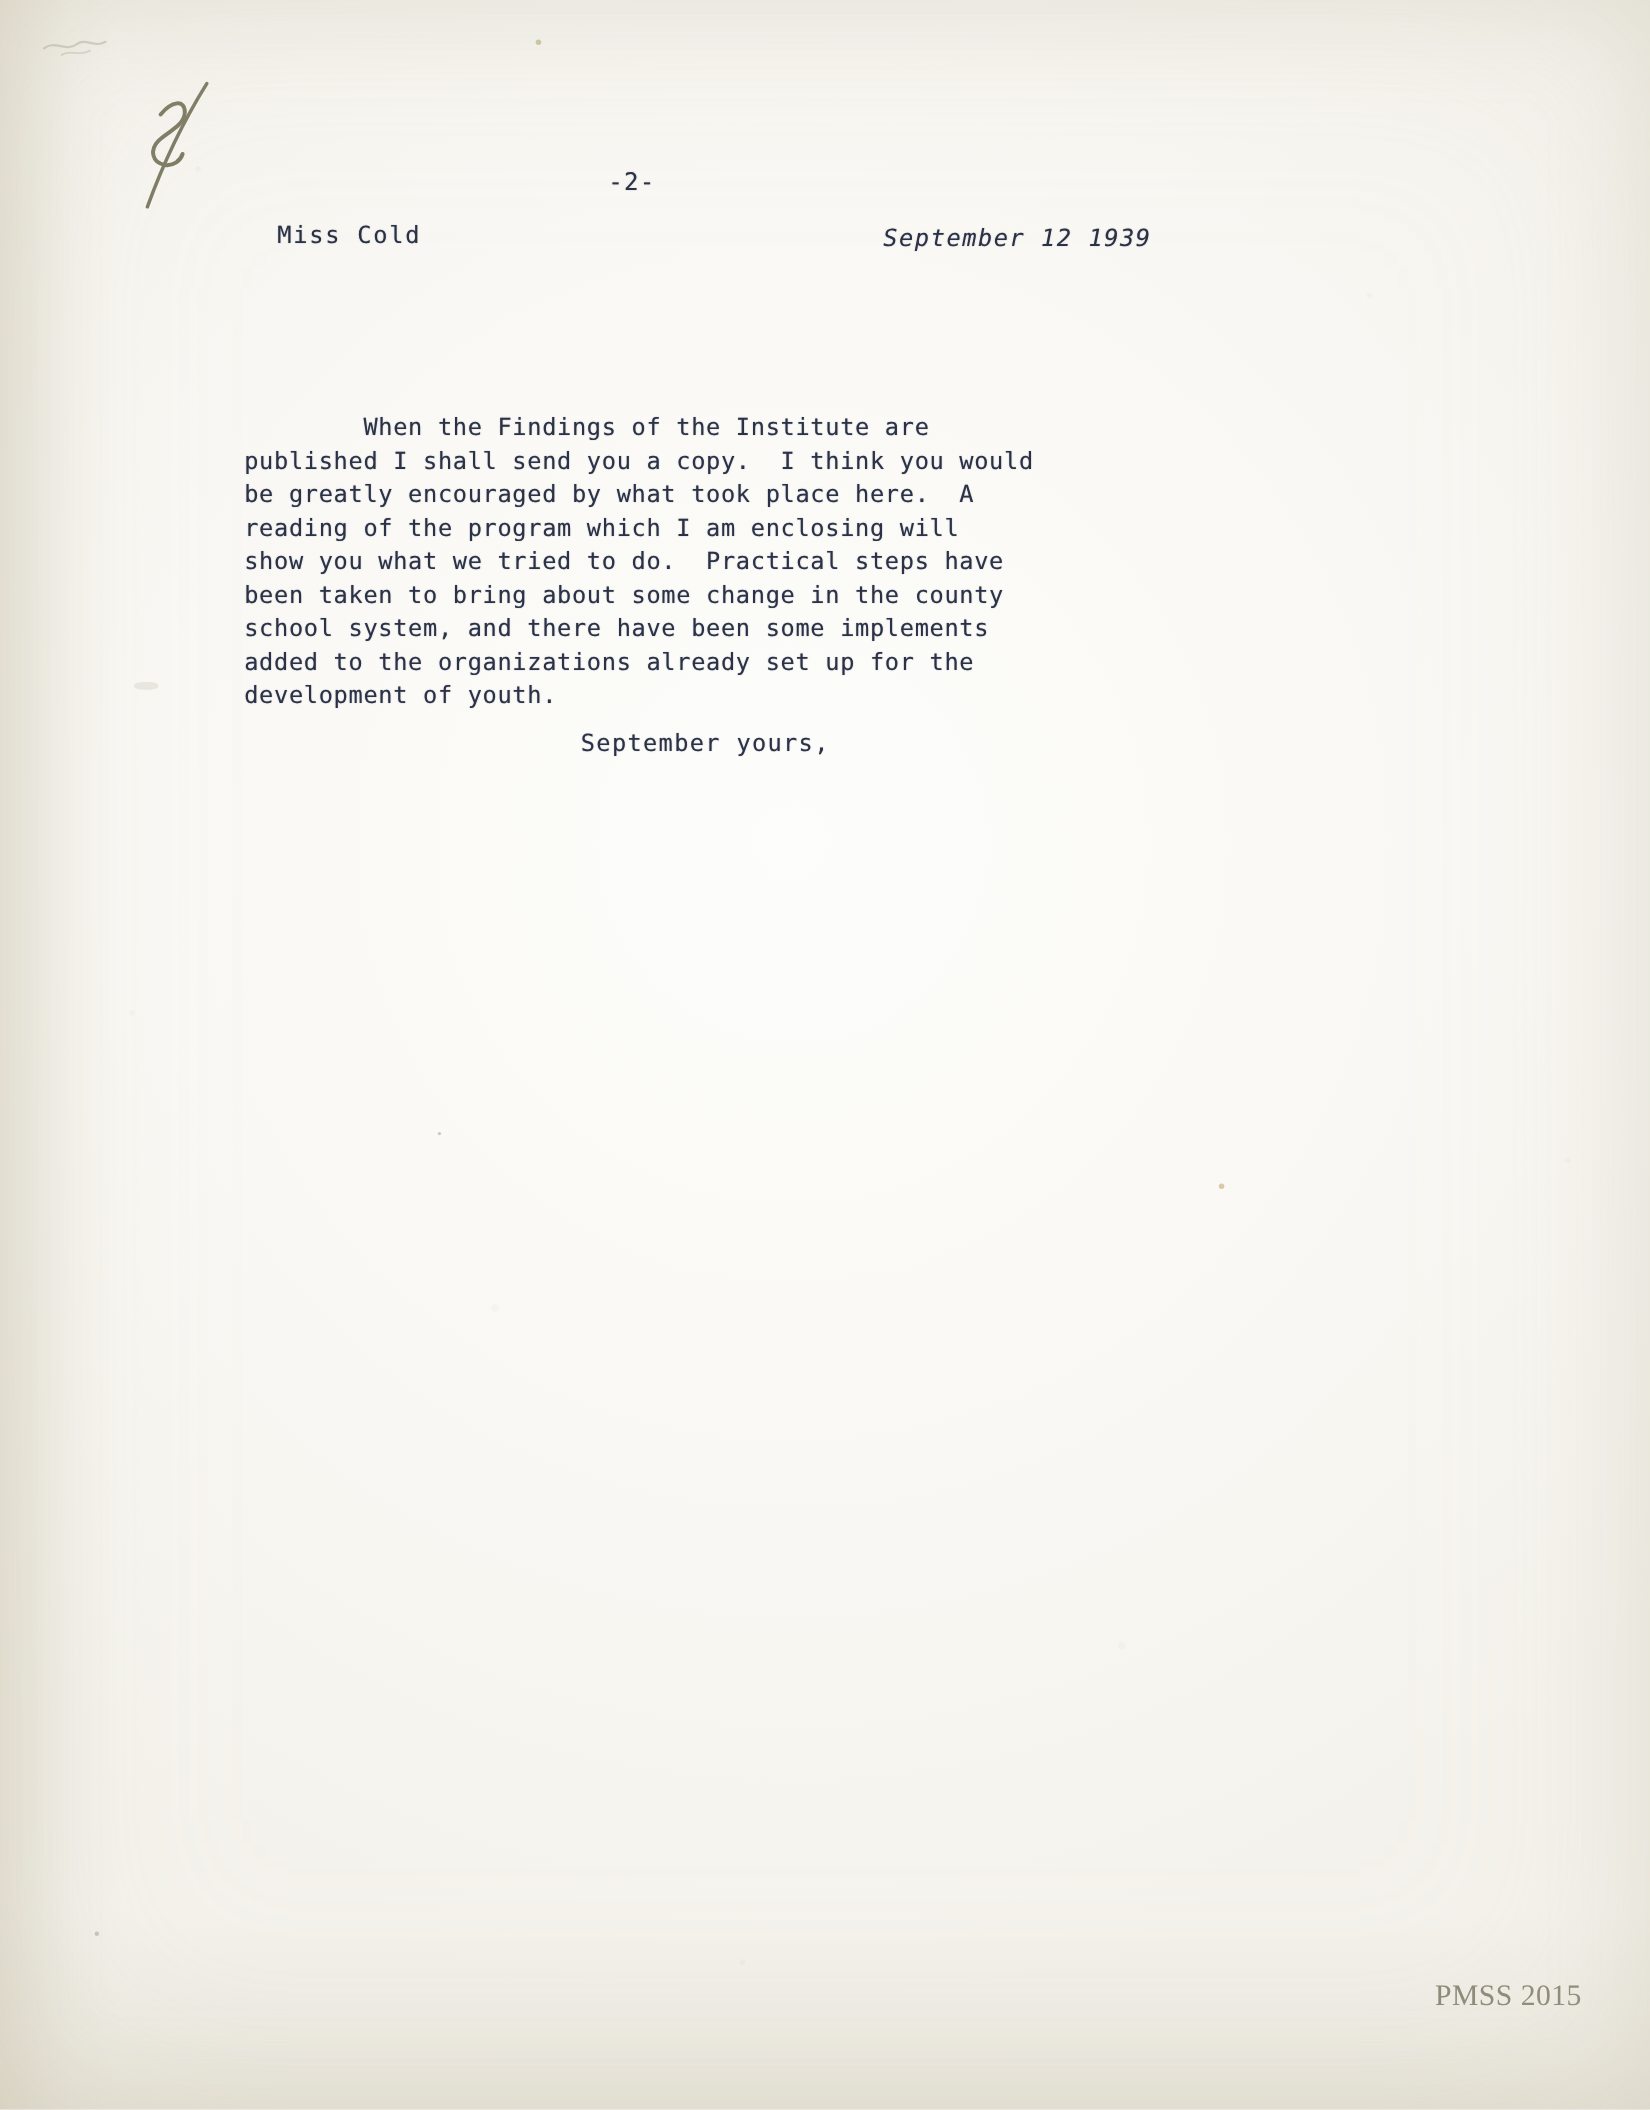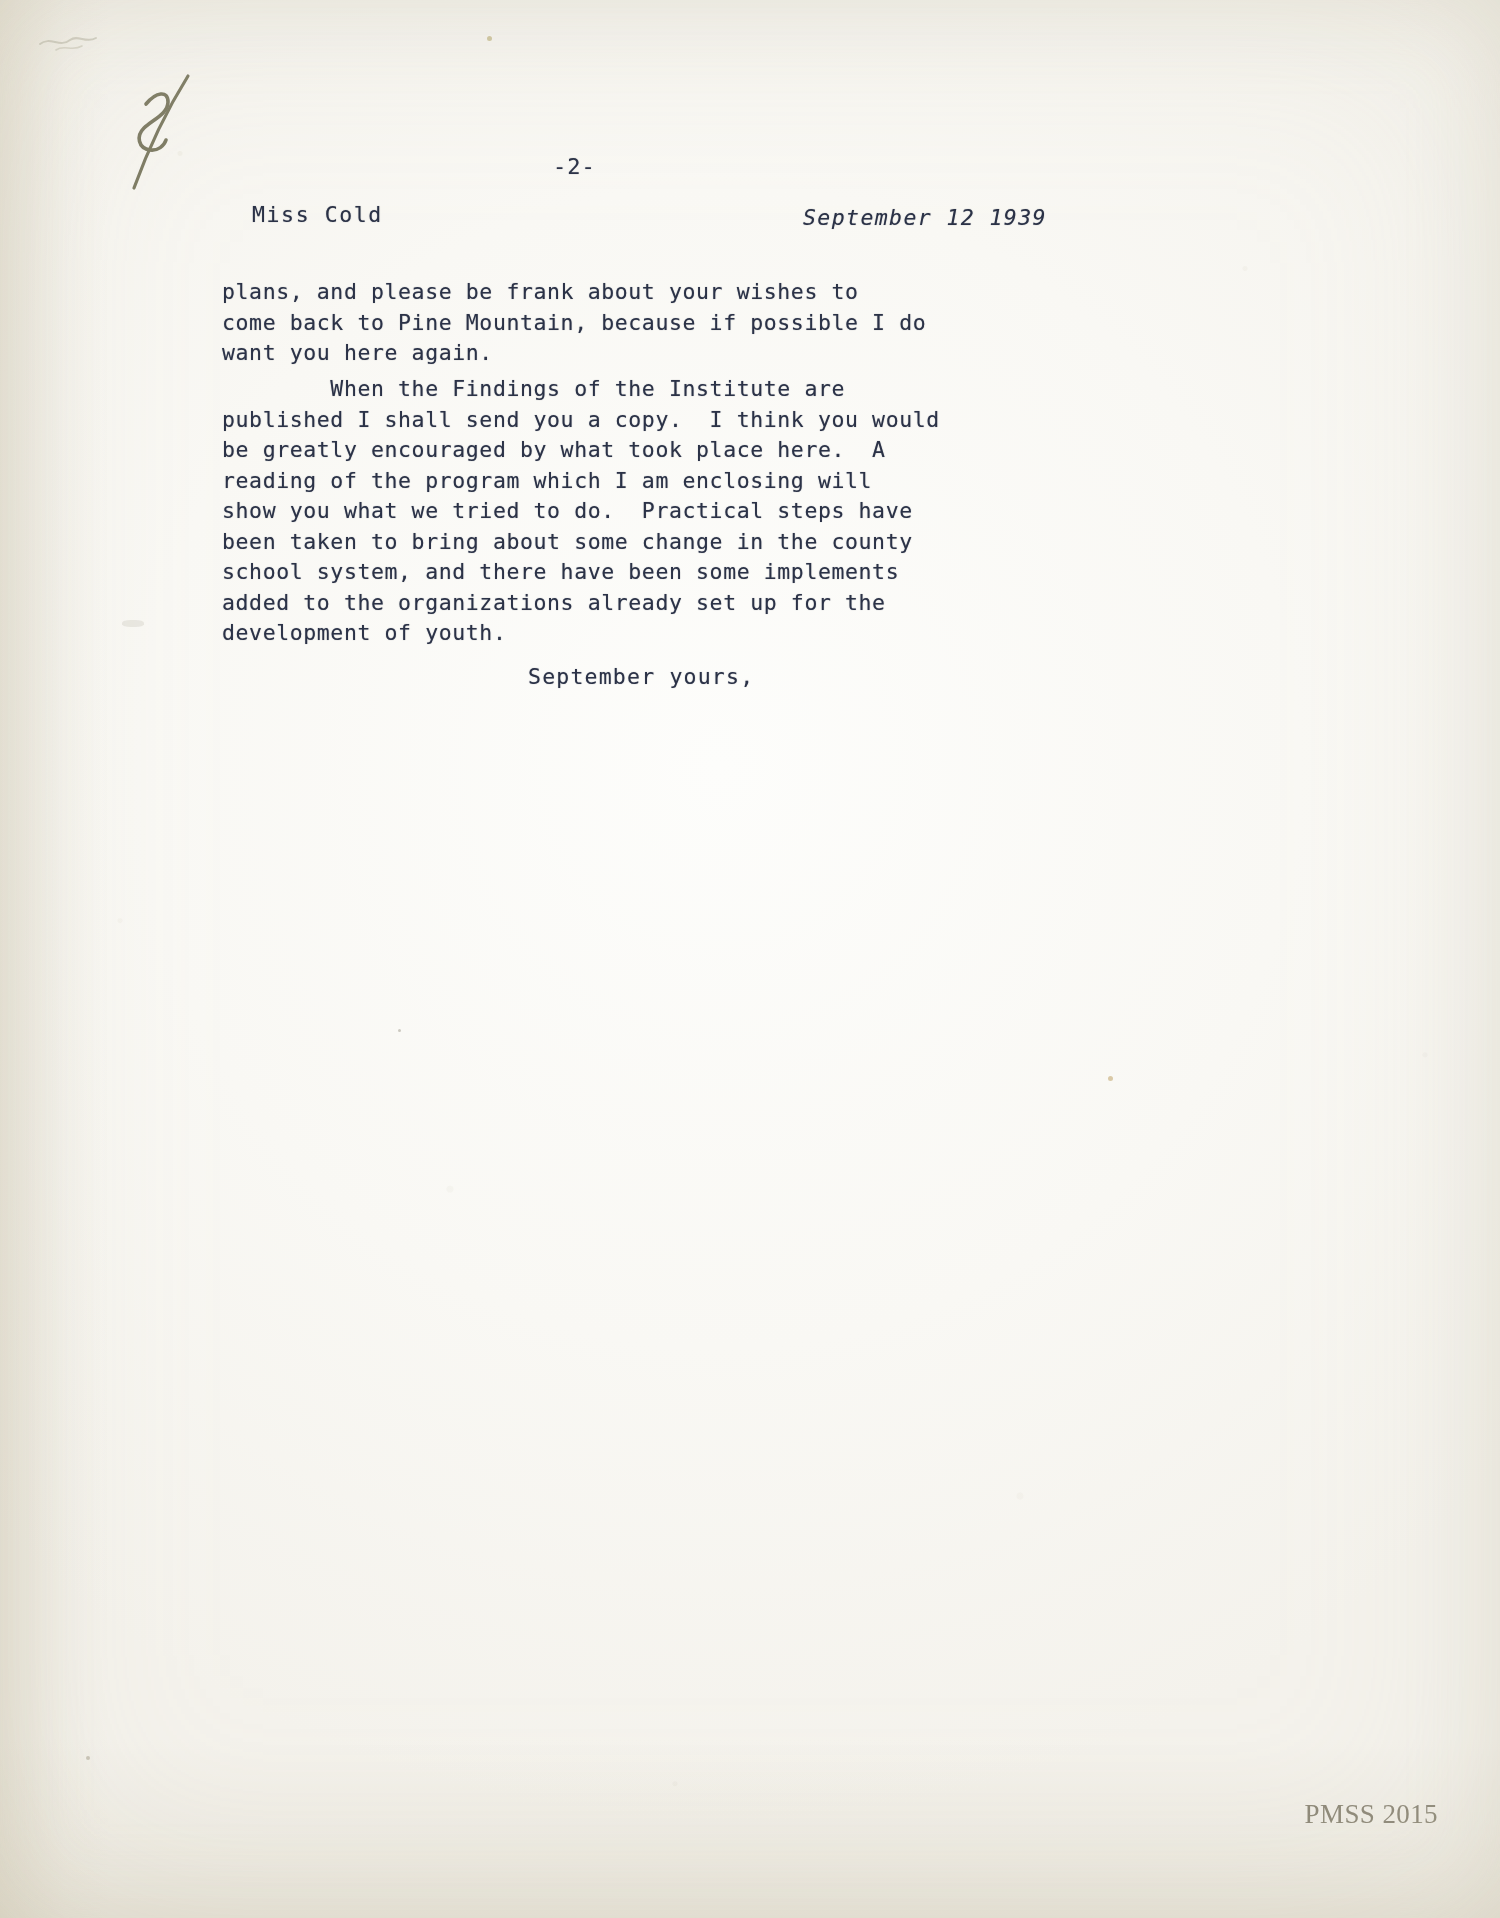--- a/index.html
+++ b/index.html
@@ -170,23 +170,20 @@
   <div class="speck" style="left:86px; top:1756px; width:4px; height:4px;"></div>
   <div class="speck" style="left:398px; top:1029px; width:3px; height:3px;"></div>
   <div class="speck" style="left:122px; top:620px; width:22px; height:7px; border-radius:40%; opacity:0.35;"></div>
 
   <div id="page-number" class="typed">-2-</div>
 
   <div id="addressee" class="typed">Miss Cold</div>
 
   <div id="letter-date" class="typed">September 12 1939</div>
 
-  <div id="para-one" class="typed">plans, and please be frank about your wishes to
-come back to Pine Mountain, because if possible I do
-want you here again.</div>
 
   <div id="para-two" class="typed">        When the Findings of the Institute are
 published I shall send you a copy.  I think you would
 be greatly encouraged by what took place here.  A
 reading of the program which I am enclosing will
 show you what we tried to do.  Practical steps have
 been taken to bring about some change in the county
 school system, and there have been some implements
 added to the organizations already set up for the
 development of youth.</div>

